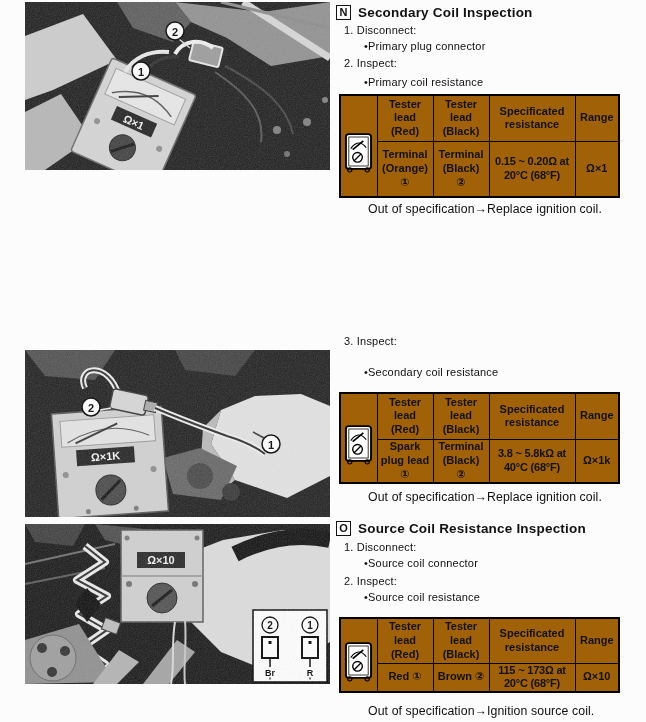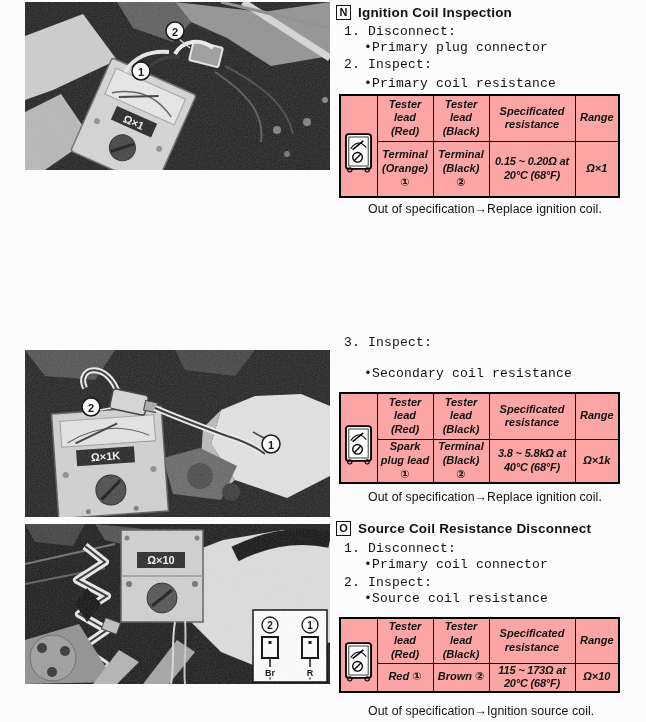--- a/index.html
+++ b/index.html
@@ -18,26 +18,26 @@
   .inlab{ font-size:9px;  font-weight:bold; fill:#000; text-anchor:middle; }
 
   .sec-head { position:absolute; display:flex; align-items:center; gap:7px; white-space:nowrap; }
   .tagbox {
     width:15px; height:15px; border:1.5px solid #111; box-sizing:border-box;
     display:flex; align-items:center; justify-content:center;
     font-weight:bold; font-size:11px; line-height:1; background:#fff;
   }
   .sec-title { font-weight:bold; font-size:13.5px; letter-spacing:0.2px; }
 
-  .line { position:absolute; font-size:13px; white-space:nowrap; letter-spacing:0.2px;font-family:Liberation Mono, monospace; }
+  .line { position:absolute; font-size:11px; white-space:nowrap; letter-spacing:0.2px; }
   .note { position:absolute; font-size:12.3px; white-space:nowrap; letter-spacing:0.1px; }
 
   table.spec {
     position:absolute; border-collapse:collapse; table-layout:fixed;
-    border:2.5px solid #000; background:#fca5a5;font-style:italic;
+    border:2.5px solid #000; background:#a16207;
   }
   table.spec th, table.spec td {
     border:1.2px solid #000; text-align:center; vertical-align:middle;
     white-space:pre-line; font-weight:bold; font-size:11px; line-height:1.25;
     padding:0 1px; overflow:hidden;
   }
   td.col-spec { font-size:10.4px; letter-spacing:-0.2px;margin-top:36px; }
   td.icon-cell { padding:0; }
 </style>
 </head>
@@ -90,21 +90,21 @@
   <g>
     <circle cx="116" cy="69" r="9" fill="#fff" stroke="#000" stroke-width="1.5"></circle>
     <text x="116" y="73.5" class="co">1</text>
   </g>
   <rect width="305" height="168" filter="url(#g1)" opacity="0.45"></rect>
 </svg>
 </div>
 
 <div class="sec-head" style="left:336px; top:5px;">
   <div class="tagbox">N</div>
-  <div class="sec-title">Ignition Coil Inspection</div>
+  <div class="sec-title">Secondary Coil Inspection</div>
 </div>
 <div class="line" style="left:344px; top:24px;">1. Disconnect:</div>
 <div class="line" style="left:364px; top:40px;">•Primary plug connector</div>
 <div class="line" style="left:344px; top:57px;">2. Inspect:</div>
 <div class="line" style="left:364px; top:76px;">•Primary coil resistance</div>
 
 <table class="spec" style="left:339px; top:94px; width:279px;">
   <colgroup>
       <col style="width:37px">
       <col style="width:56px">
@@ -248,24 +248,24 @@
     <td class="col-spec">3.8 ~ 5.8kΩ at
 40°C (68°F)</td>
     <td>Ω×1k</td>
   </tr>
 </tbody>
   </table>
 <div class="note" style="left:368px; top:490px;">Out of specification→Replace ignition coil.</div>
 
 <div class="sec-head" style="left:336px; top:521px;">
   <div class="tagbox">O</div>
-  <div class="sec-title">Source Coil Resistance Disconnect</div>
+  <div class="sec-title">Source Coil Resistance Inspection</div>
 </div>
 <div class="line" style="left:344px; top:541px;">1. Disconnect:</div>
-<div class="line" style="left:364px; top:557px;">•Primary coil connector</div>
+<div class="line" style="left:364px; top:557px;">•Source coil connector</div>
 <div class="line" style="left:344px; top:575px;">2. Inspect:</div>
 <div class="line" style="left:364px; top:591px;">•Source coil resistance</div>
 
 <div class="photo" style="left:25px; top:524px; width:305px; height:160px;">
 <svg width="305" height="160" viewBox="0 0 305 160">
   <defs>
     <filter id="g3">
           <feTurbulence type="fractalNoise" baseFrequency="0.9" numOctaves="2" stitchTiles="stitch"></feTurbulence>
       <feColorMatrix type="matrix" values="0 0 0 0 0.62  0 0 0 0 0.62  0 0 0 0 0.62  0 0 0 0.55 0"></feColorMatrix>
         </filter>

